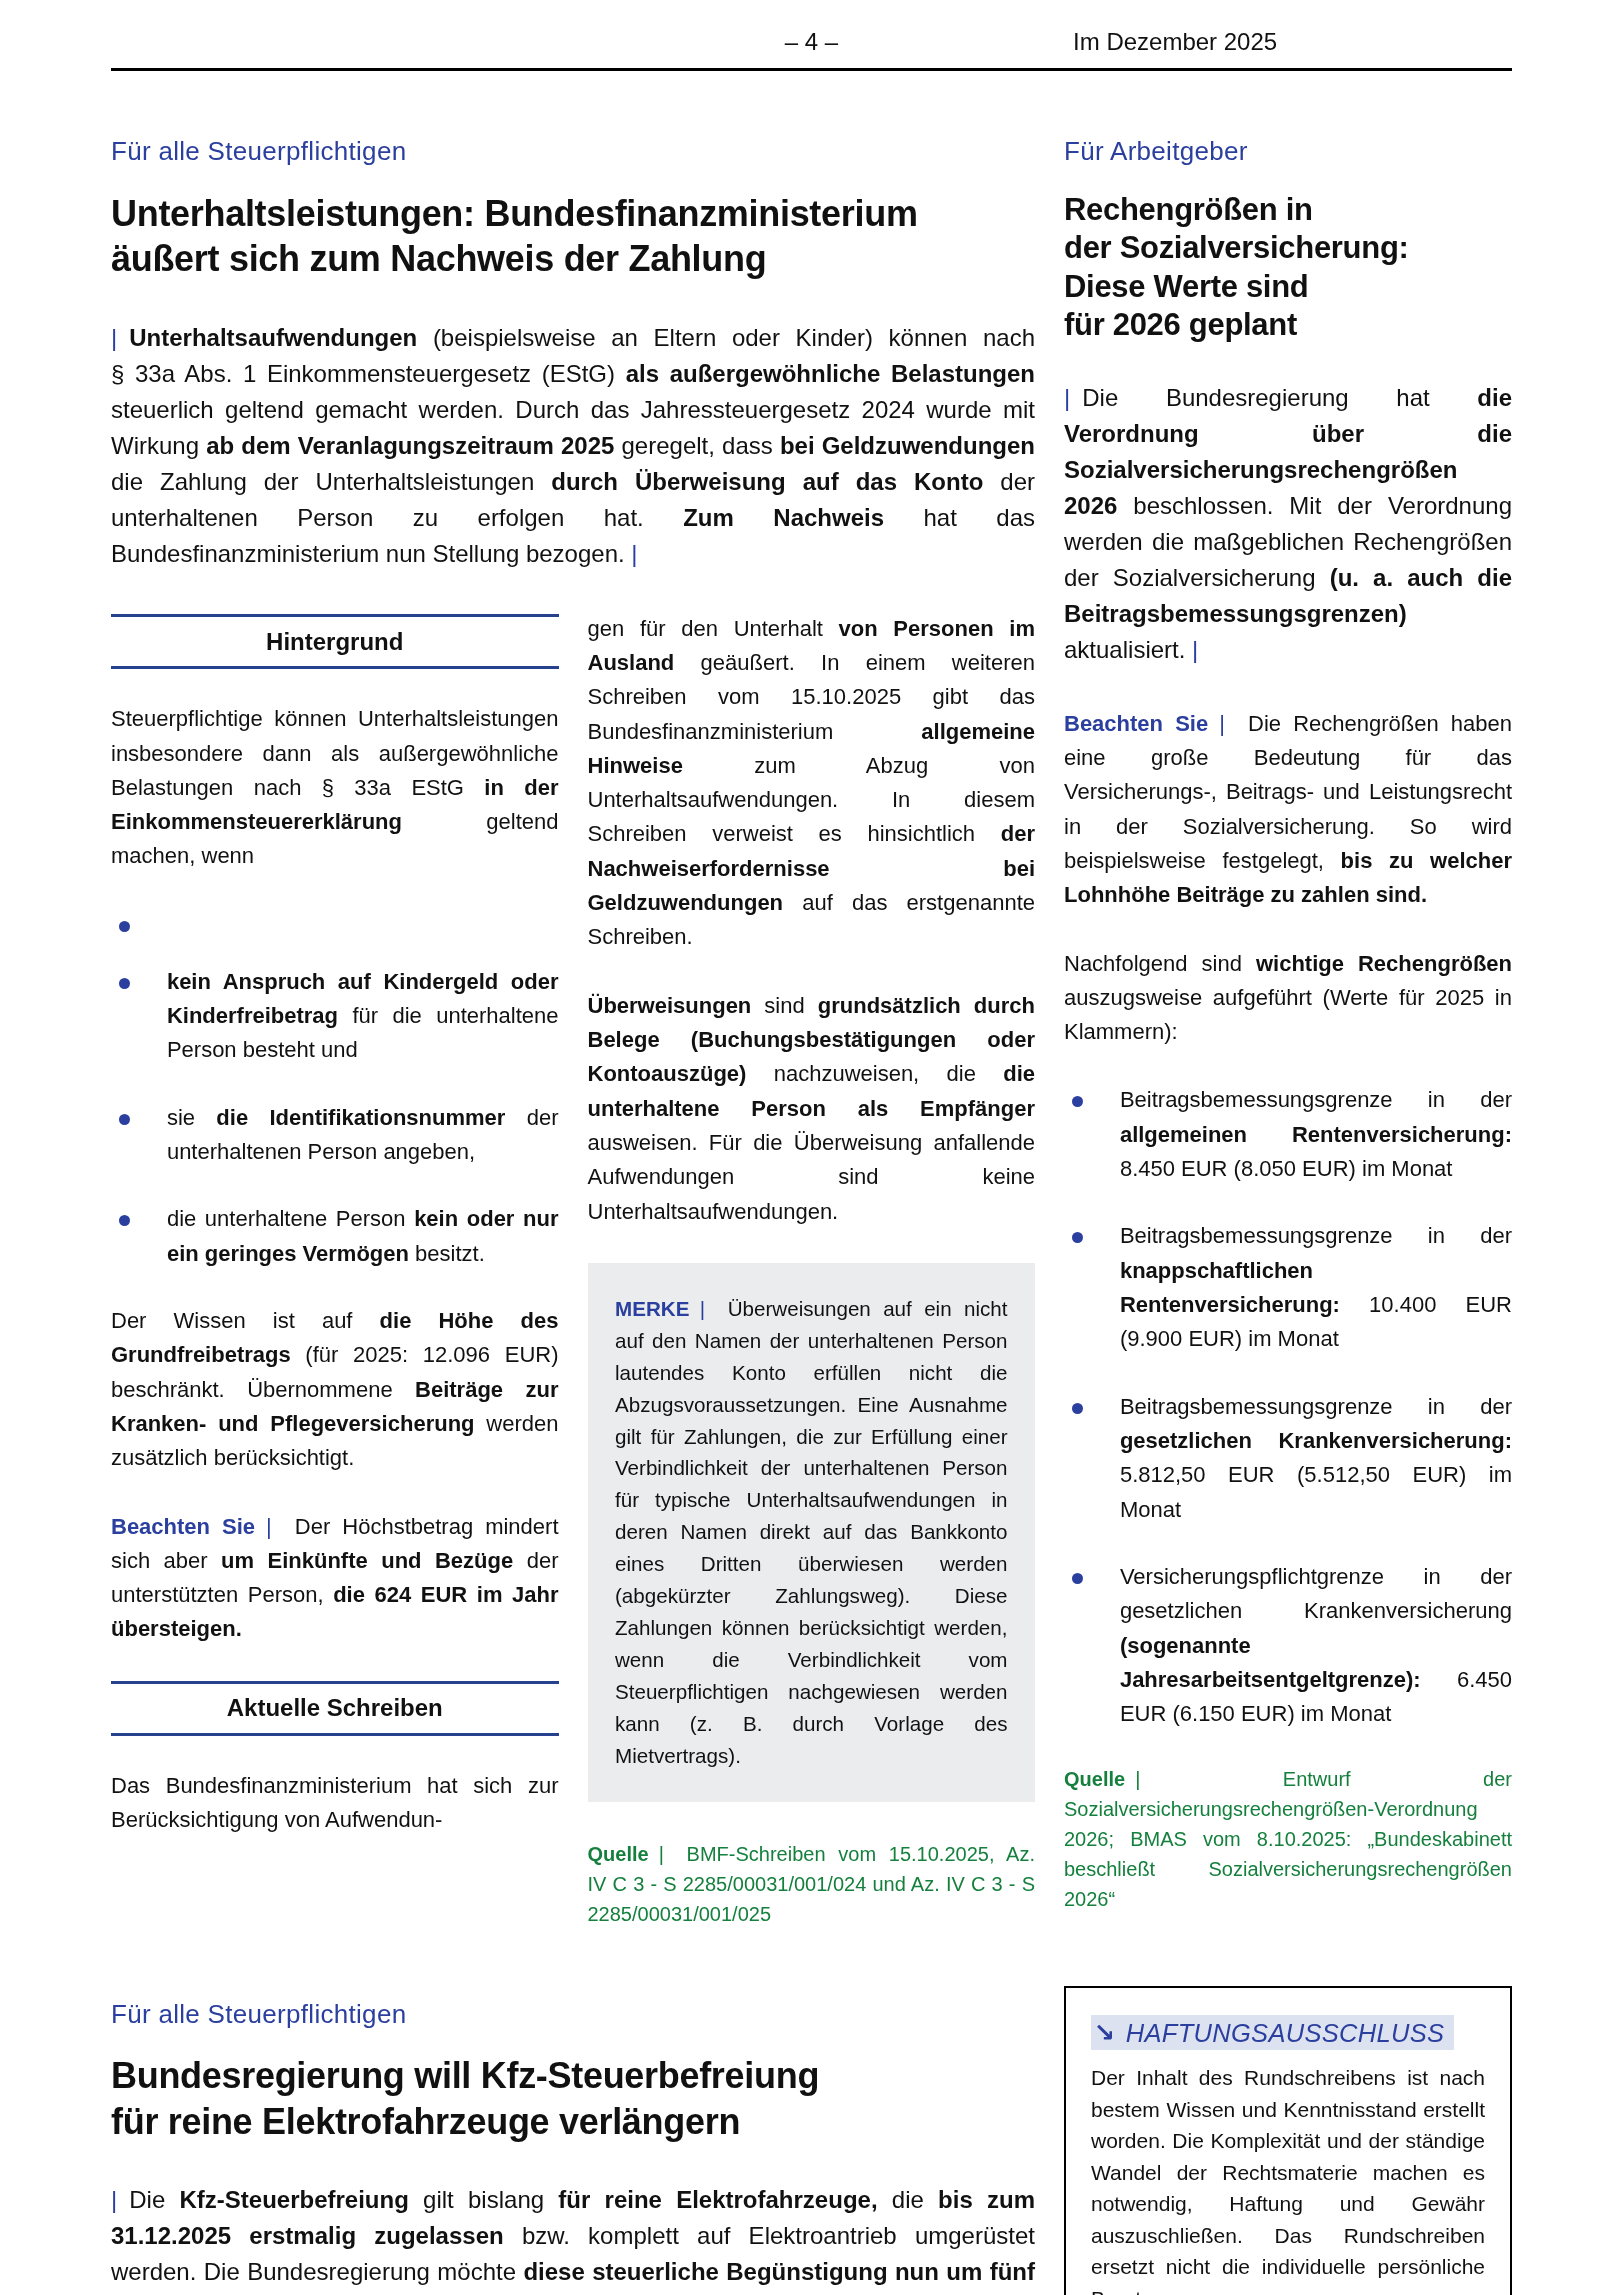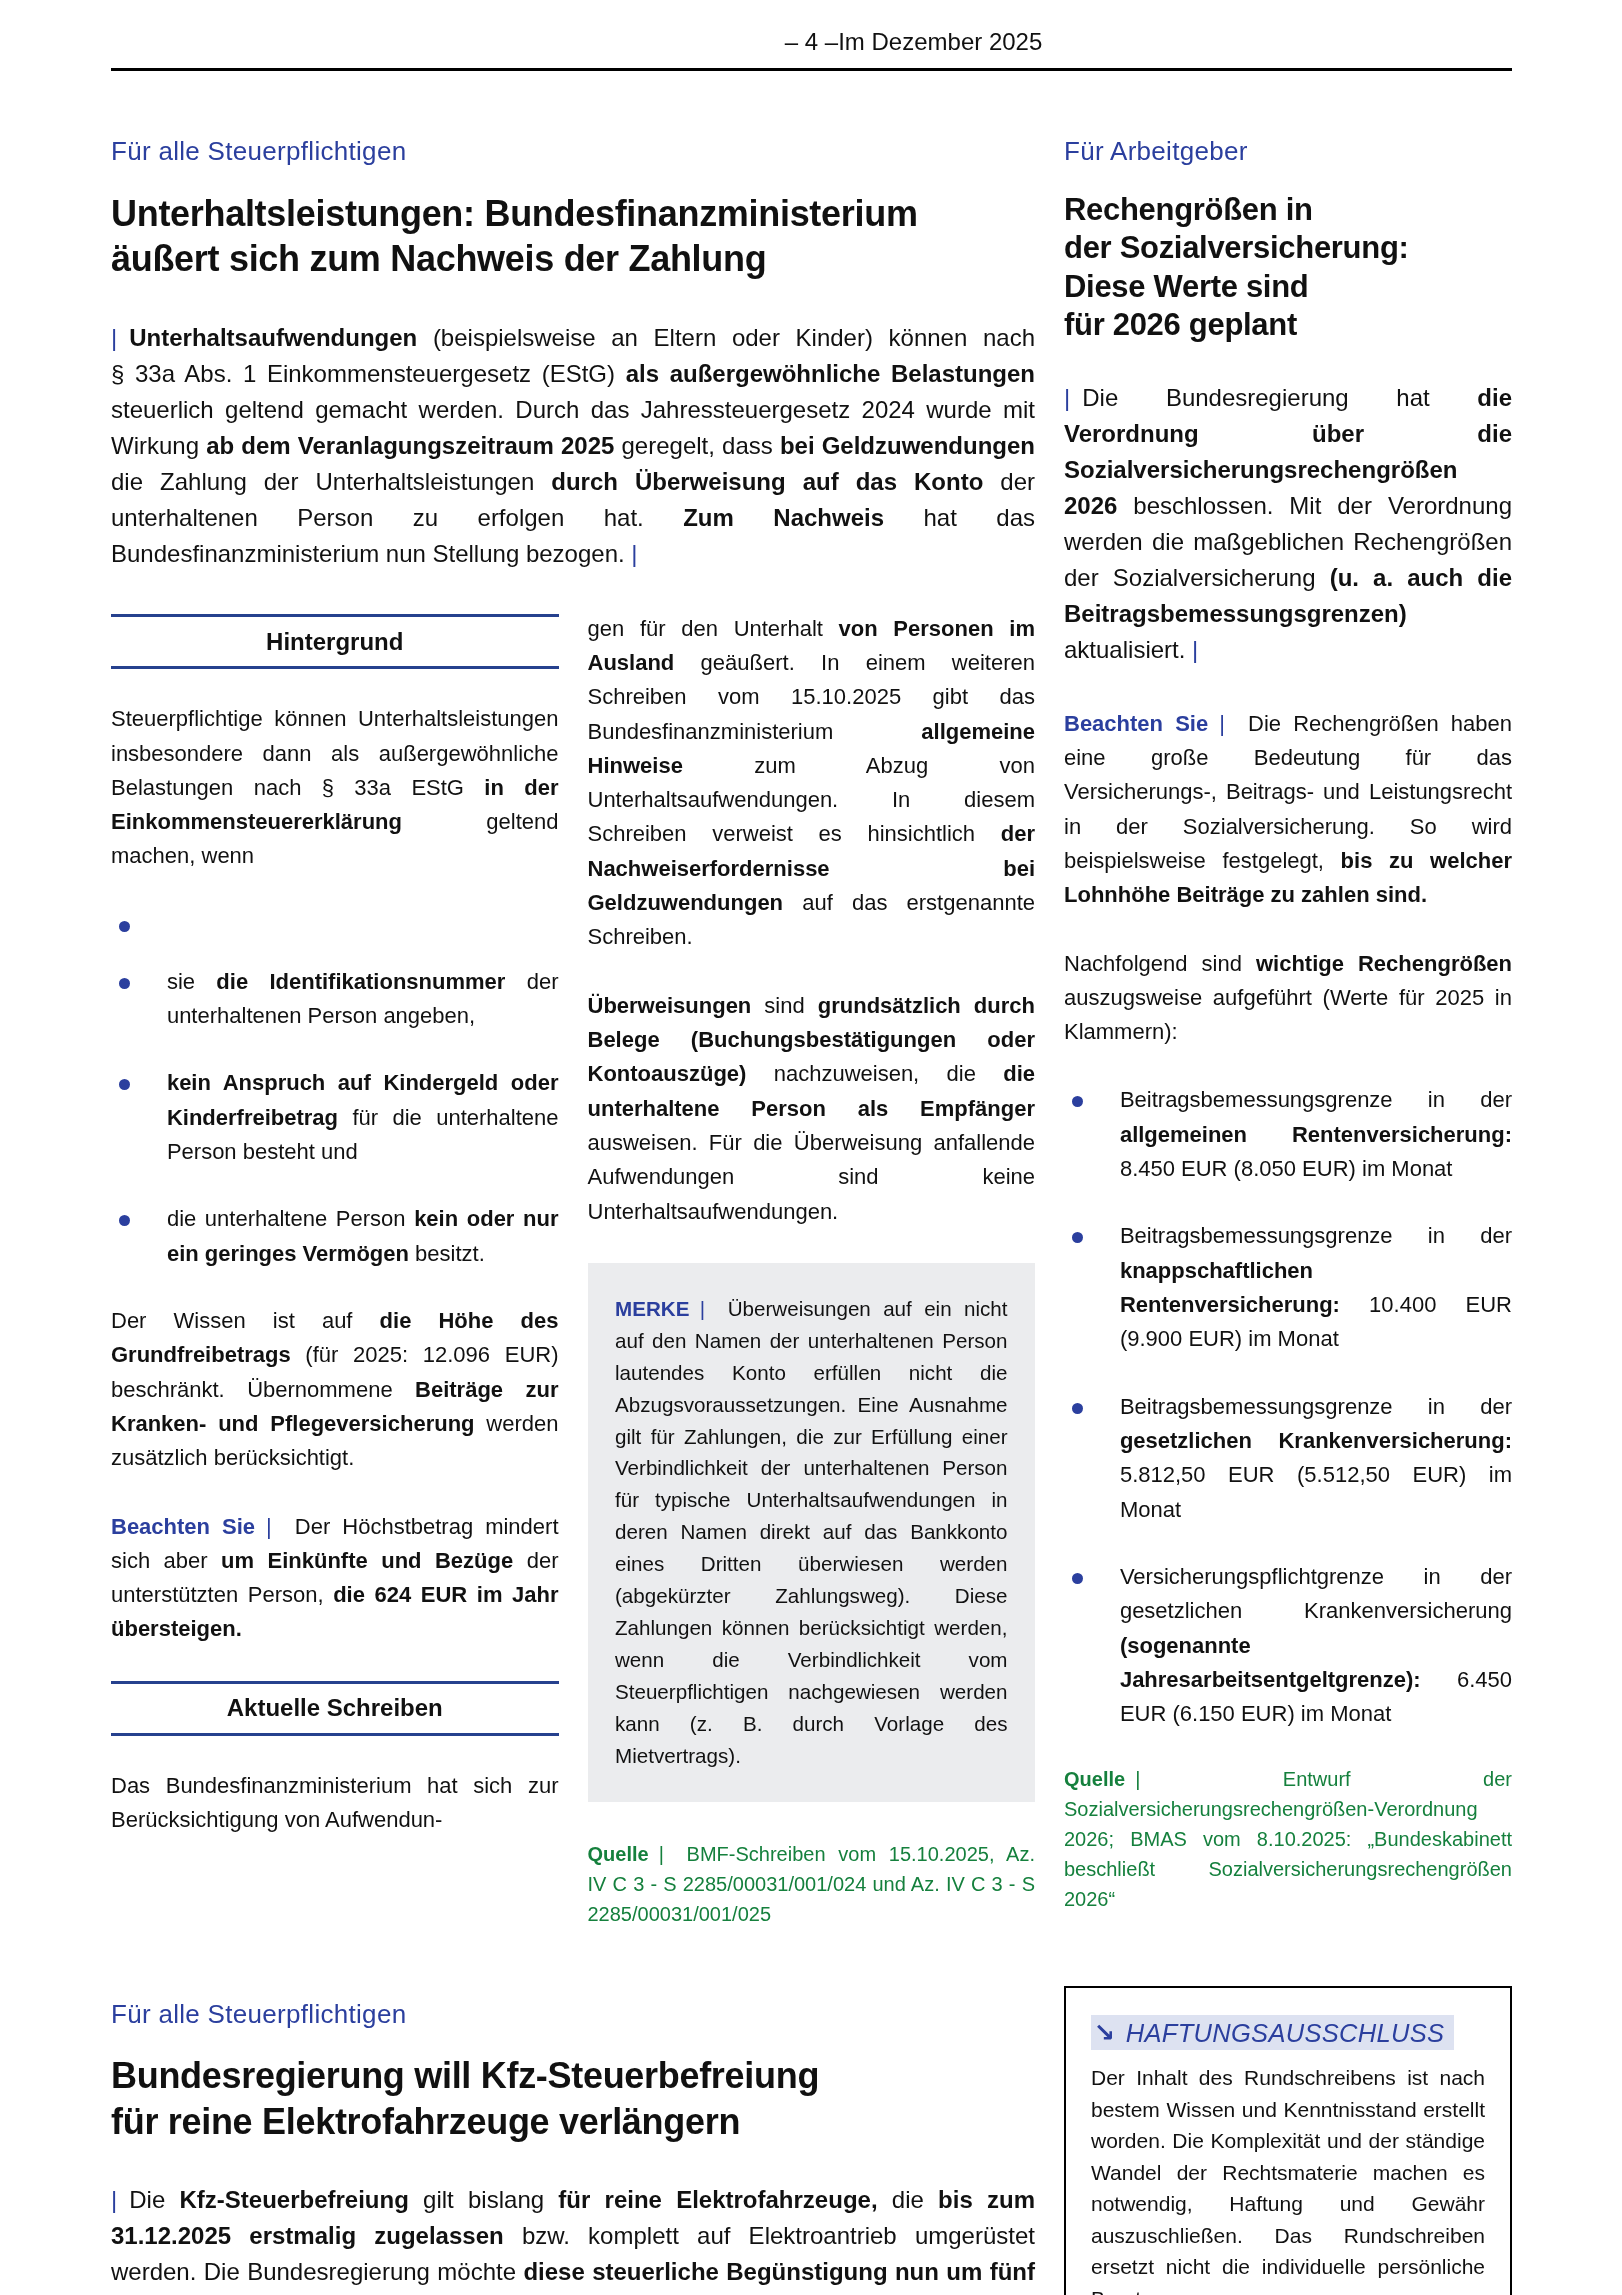--- a/index.html
+++ b/index.html
@@ -21,21 +21,21 @@
     overflow:hidden;
   }
   
   .pg-header{
     display:flex;align-items:baseline;
     font-size:24px;line-height:1.2;
     padding-bottom:11.8px;border-bottom:3.3px solid #000;
   }
   .h-side{flex:1;}
   .h-center{flex:0 0 auto;}
-  .h-right{flex:1;text-align:left;}
+  .h-right{flex:1;text-align:center;}
 
   .main{display:flex;gap:29px;margin-top:65px;}
   .left-region{width:924px;flex:none;}
   .right-region{width:448px;flex:none;}
 
   .kicker{
     color:var(--blue);
     font-size:26px;line-height:1.2;
     letter-spacing:0.3px;
     margin-bottom:23.6px;
@@ -156,25 +156,25 @@
 
           <div class="col">
             <div class="section-head">Hintergrund</div>
             <p class="body"><span>Steuerpflichtige können Unterhaltsleistungen insbesondere dann als außergewöhnliche Belastungen nach §&nbsp;33a EStG </span><span class="b">in der Einkommensteuererklärung</span><span> geltend machen, wenn</span></p>
 
             <div class="bullet">
               <span class="dot"></span>
             </div>
             <div class="bullet">
               <span class="dot"></span>
+              <span class="btext"><span class="b">kein Anspruch auf Kindergeld oder Kinderfreibetrag</span><span> für die unterhaltene Person besteht und</span></span>
+            </div>
+            <div class="bullet">
+              <span class="dot"></span>
               <span class="btext"><span>sie </span><span class="b">die Identifikationsnummer</span><span> der unterhaltenen Person angeben,</span></span>
-            </div>
-            <div class="bullet">
-              <span class="dot"></span>
-              <span class="btext"><span class="b">kein Anspruch auf Kindergeld oder Kinderfreibetrag</span><span> für die unterhaltene Person besteht und</span></span>
             </div>
             <div class="bullet">
               <span class="dot"></span>
               <span class="btext"><span>die unterhaltene Person </span><span class="b">kein oder nur ein geringes Vermögen</span><span> besitzt.</span></span>
             </div>
 
             <p class="body"><span>Der Wissen ist auf </span><span class="b">die Höhe des Grundfreibetrags</span><span> (für 2025: 12.096 EUR) beschränkt. Übernommene </span><span class="b">Beiträge zur Kranken- und Pflegeversicherung</span><span> werden zusätzlich berücksichtigt.</span></p>
             <p class="body"><span class="b blue">Beachten Sie </span><span class="blue">|</span><span>  Der Höchstbetrag mindert sich aber </span><span class="b">um Einkünfte und Bezüge</span><span> der unterstützten Person, </span><span class="b">die 624 EUR im Jahr übersteigen.</span></p>
 
             <div class="section-head">Aktuelle Schreiben</div>

